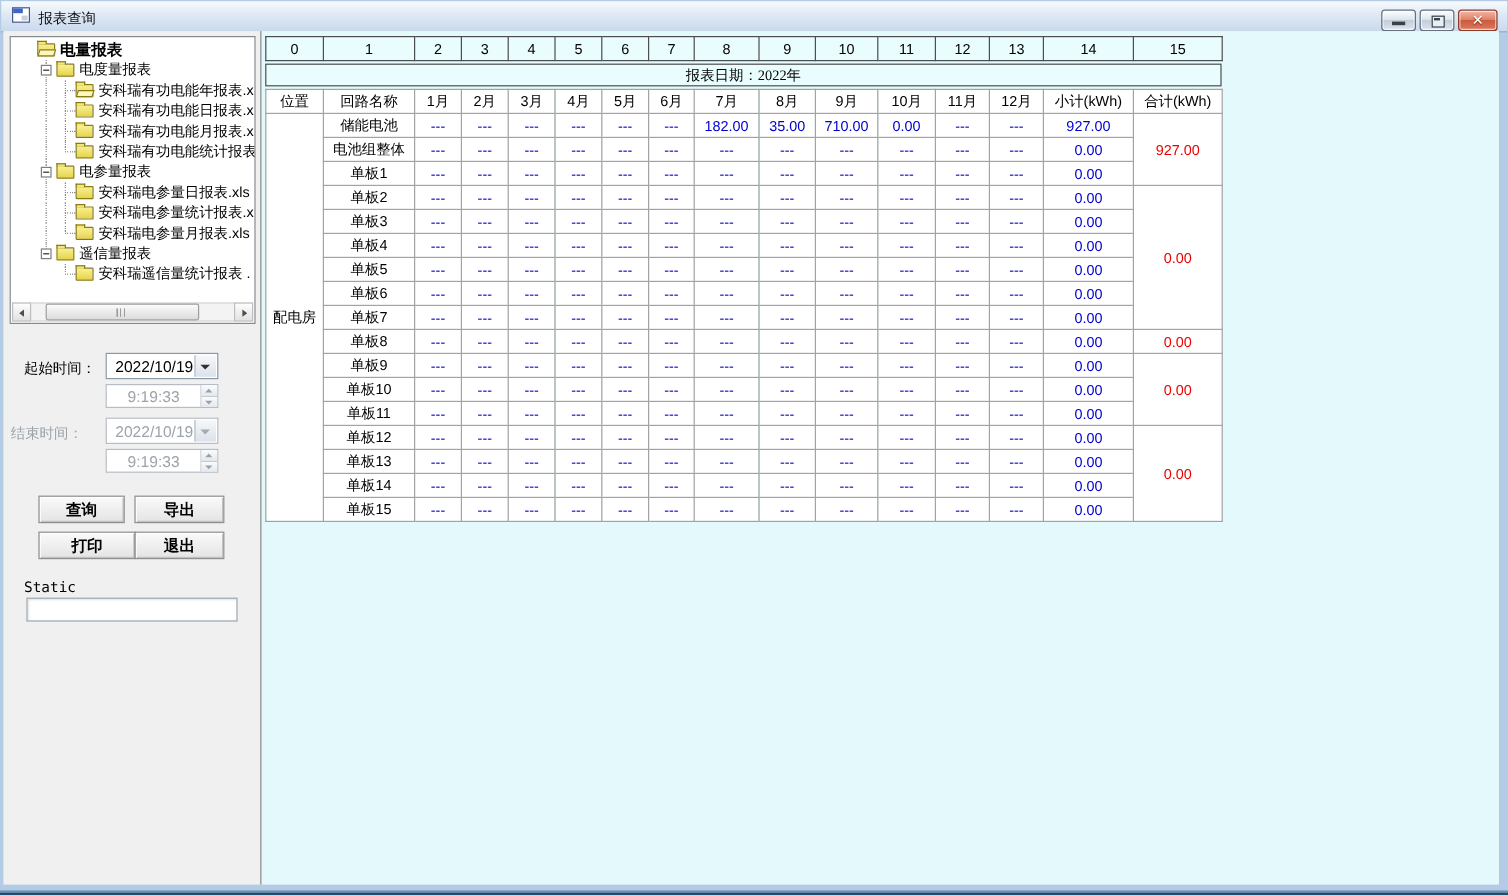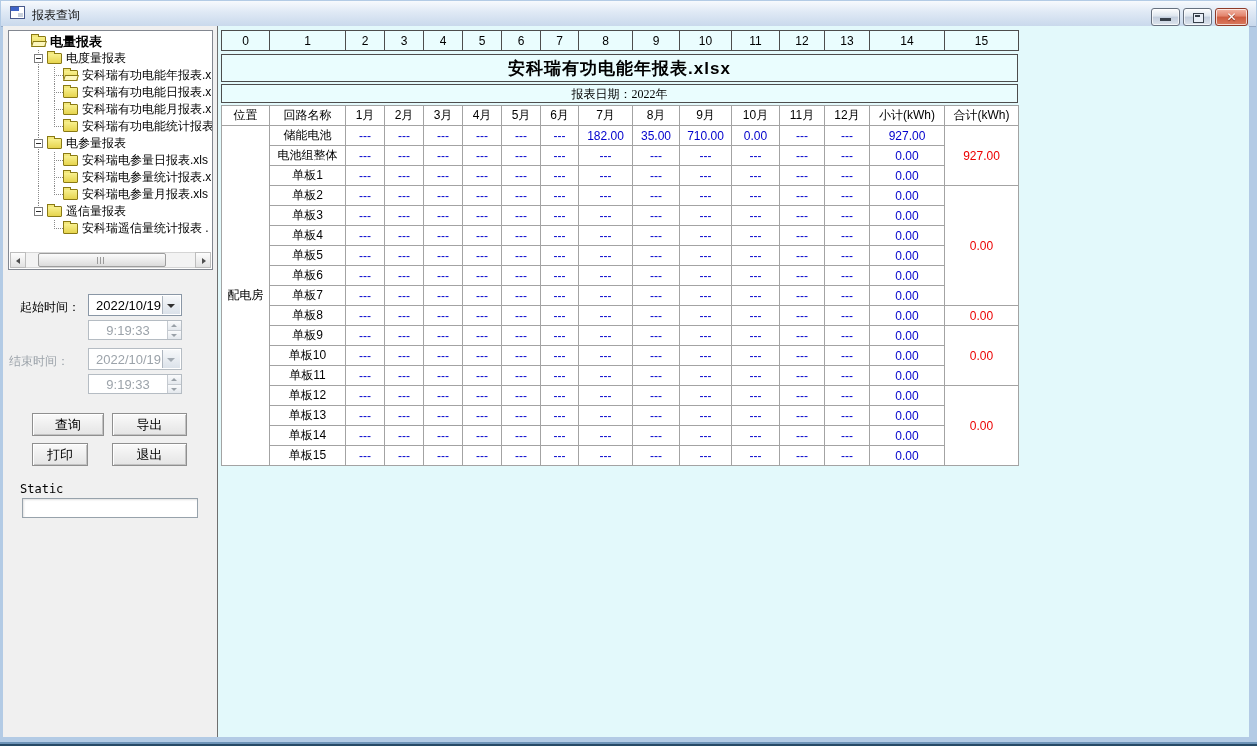--- a/index.html
+++ b/index.html
@@ -102,21 +102,21 @@
   .spinner{position:absolute;height:20px;background:#fff;border:1px solid #b5bcc3;box-sizing:border-box;}
   .spinner .val{position:absolute;left:0;right:14px;top:2px;text-align:center;color:#9ca3aa;font-size:13px;}
   .spin-btns{position:absolute;right:0;top:0;bottom:0;width:13px;border-left:1px solid #c5cad0;display:flex;flex-direction:column;}
   .spin-up,.spin-down{flex:1;position:relative;background:linear-gradient(#fafbfc,#e4e8ed);}
   .spin-up{border-bottom:1px solid #c5cad0;}
   .spin-up::after{content:'';position:absolute;left:3px;top:3px;border-left:3px solid transparent;border-right:3px solid transparent;border-bottom:3px solid #9aa1a8;}
   .spin-down::after{content:'';position:absolute;left:3px;top:3px;border-left:3px solid transparent;border-right:3px solid transparent;border-top:3px solid #9aa1a8;}
   .pushbtn{
     position:absolute;height:23px;box-sizing:border-box;text-align:center;line-height:21px;
     background:linear-gradient(#fafafa,#e4e4e4);border:1px solid #8f8f8f;
-    box-shadow:inset 1px 1px 0 #fff,inset -1px -1px 0 #c2c2c2;font-size:13px;color:#000;
+    box-shadow:inset 1px 1px 0 #fff,inset -1px -1px 0 #c2c2c2;font-size:13px;color:#000;font-weight:bold;
   }
   .static-label{position:absolute;font-family:"DejaVu Sans Mono","Liberation Mono",monospace;font-size:12px;color:#000;}
   .static-box{position:absolute;width:176px;height:20px;background:#fff;border:1px solid #97a2ab;box-sizing:border-box;
     box-shadow:inset 1px 1px 2px rgba(0,0,0,.12);font-size:12px;padding:2px 4px;outline:none;}
 
   
   .report-wrap{position:absolute;left:3px;top:4px;width:797px;}
   .band{box-sizing:border-box;}
   table.band{border-collapse:collapse;table-layout:fixed;width:797px;}
   .colnum-table td{
@@ -270,21 +270,21 @@
     <div class="spinner" style="left:85px;top:348px;width:94px;">
       <span class="val">9:19:33</span>
       <span class="spin-btns">
         <span class="spin-up"></span>
         <span class="spin-down"></span>
       </span>
     </div>
 
     <div class="pushbtn" style="left:29px;top:387px;width:72px;">查询</div>
     <div class="pushbtn" style="left:109px;top:387px;width:75px;">导出</div>
-    <div class="pushbtn" style="left:29px;top:417px;width:56px;">打印</div>
+    <div class="pushbtn" style="left:29px;top:417px;width:81px;">打印</div>
     <div class="pushbtn" style="left:109px;top:417px;width:75px;">退出</div>
 
     <span class="static-label" style="left:17px;top:456px;">Static</span>
     <input class="static-box" style="left: 19px; top: 472px;" value="">
   </div>
 
   <div class="divider"></div>
 
   <div class="main">
     <div class="report-wrap">
@@ -321,21 +321,20 @@
               <td>9</td>
               <td>10</td>
               <td>11</td>
               <td>12</td>
               <td>13</td>
               <td>14</td>
               <td>15</td>
             </tr>
           </tbody>
       </table>
-      <div class="band title-box">安科瑞有功电能年报表.xlsx</div>
       <div class="band date-box">报表日期：2022年</div>
       <table class="band main-table">
         <colgroup>
             <col style="width: 48px;">
             <col style="width: 76px;">
             <col style="width: 39px;">
             <col style="width: 39px;">
             <col style="width: 39px;">
             <col style="width: 39px;">
             <col style="width: 39px;">

